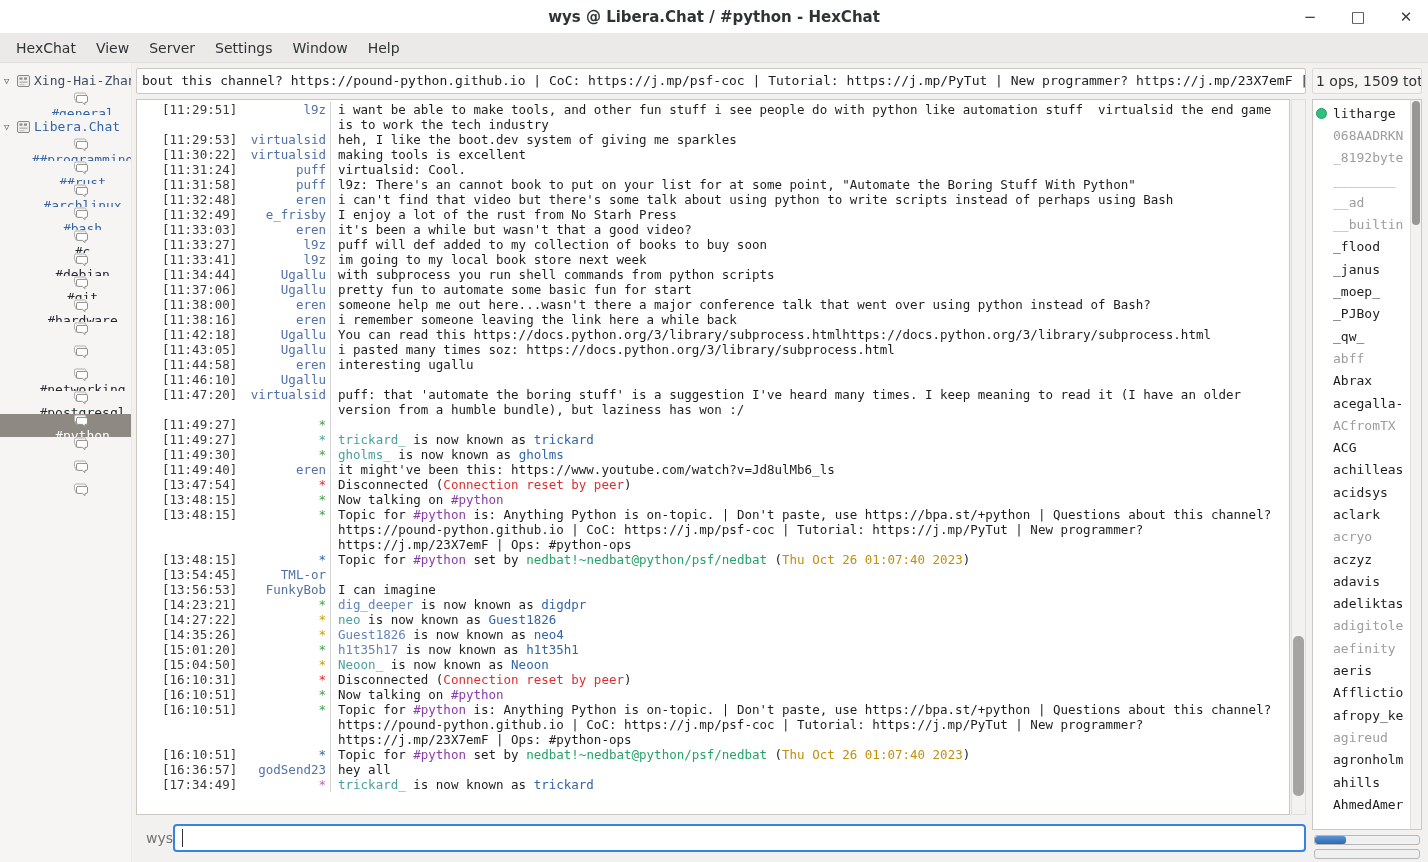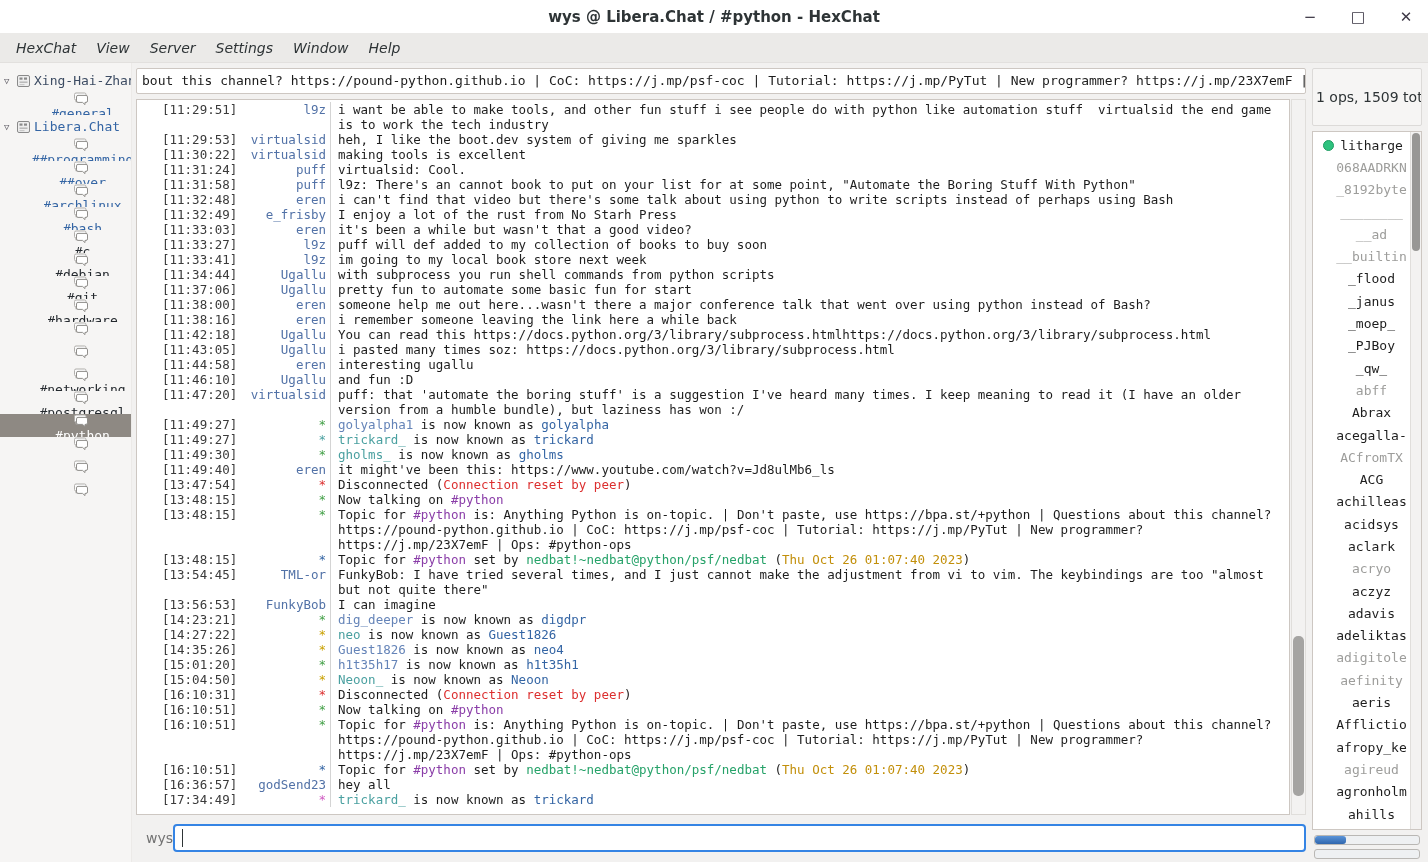--- a/index.html
+++ b/index.html
@@ -7,21 +7,21 @@
   .window{width:1428px;height:862px;display:flex;flex-direction:column;}
 
   
   .titlebar{height:33px;background:#ffffff;position:relative;display:flex;align-items:center;justify-content:center;flex:none;}
   .title{font-weight:bold;font-size:15px;color:#2e3436;}
   .win-controls{position:absolute;right:12px;top:0;height:100%;display:flex;align-items:center;gap:28px;font-size:15px;color:#3d3846;}
   .win-controls span{width:20px;text-align:center;line-height:20px;}
 
   
   .menubar{height:29px;background:#ebeae8;display:flex;align-items:center;padding-left:6px;font-size:14px;color:#2e3436;flex:none;border-bottom:1px solid #e2e0de;}
-  .menu-item{padding:0 10px;font-style:italic;}
+  .menu-item{padding:0 10px;}
 
   .content{display:flex;height:800px;flex:none;}
 
   
   .sidebar{width:131px;background:#f6f5f4;flex:none;overflow:hidden;border-right:1px solid #eceae8;}
   #tree{padding-top:6px;}
   .tree-row{height:23px;display:flex;align-items:center;font-family:"DejaVu Sans Mono","Liberation Mono",monospace;font-size:13px;white-space:nowrap;overflow:hidden;}
   .tree-row.lvl0{padding-left:4px;}
   .tree-row.lvl1{padding-left:34px;flex-direction:column;}
   .expander{width:13px;font-size:9px;color:#5e5c64;flex:none;}
@@ -61,24 +61,24 @@
   .c-pink{color:#cf5bc2;}
 
   .inputrow{height:38px;flex:none;display:flex;align-items:center;padding:4px 0 6px 2px;}
   .nicklabel{font-size:14px;color:#737373;padding:0 0 0 8px;}
   .inputwrap{flex:1;position:relative;height:28px;}
   .msg-input{width:100%;height:100%;box-sizing:border-box;border:2px solid #3584e4;border-radius:4px;background:#fff;outline:none;font-family:"DejaVu Sans Mono","Liberation Mono",monospace;font-size:13px;padding:0 6px;}
   .caret{position:absolute;left:9px;top:5px;width:1px;height:18px;background:#2e3436;}
 
   
   .right{width:110px;flex:none;display:flex;flex-direction:column;padding:5px 6px 0 3px;}
-  .ops-header{height:24px;flex:none;line-height:24px;background:#f6f5f4;border:1px solid #dcdad8;border-radius:2px;font-size:14px;color:#2e3436;padding:16px 3px;white-space:nowrap;overflow:hidden;margin-bottom:5px;}
+  .ops-header{height:24px;flex:none;line-height:24px;background:#f6f5f4;border:1px solid #dcdad8;border-radius:2px;font-size:14px;color:#2e3436;padding:0 3px;white-space:nowrap;overflow:hidden;margin-bottom:5px;}
   .userlist-box{flex:1;background:#fff;border:1px solid #cdc7c2;display:flex;min-height:0;overflow:hidden;}
   #userlist{flex:1;padding-top:2px;overflow:hidden;min-width:0;}
-  .user-row{display:flex;align-items:center;font-family:"DejaVu Sans Mono","Liberation Mono",monospace;font-size:13px;color:#1d1d1d;height:22.3px;padding-left:3px;white-space:nowrap;overflow:hidden;justify-content:center;}
+  .user-row{display:flex;align-items:center;font-family:"DejaVu Sans Mono","Liberation Mono",monospace;font-size:13px;color:#1d1d1d;height:22.3px;padding-left:3px;white-space:nowrap;overflow:hidden;}
   .user-row.away .uname{color:#9d9d9b;}
   .dot{width:11px;height:11px;border-radius:50%;margin-right:6px;flex:none;background:transparent;}
   .dot.op{background:#2ec27e;border:1px solid #1f9c63;box-sizing:border-box;}
   .uscroll{width:10px;background:#f3f2f1;border-left:1px solid #e0dedb;position:relative;flex:none;}
   .uthumb{position:absolute;left:1px;right:1px;top:1px;height:17%;background:#989795;border-radius:4px;}
   .meters{padding:5px 2px 0 2px;flex:none;}
   .meter{height:8px;background:#eef0f2;border:1px solid #b9b7b4;border-radius:3px;margin-bottom:4px;overflow:hidden;}
   .meter-fill{height:100%;background:linear-gradient(#5b94d8,#2f66ad);border-radius:3px;width:0;}
 </style>
 </head>
@@ -152,21 +152,21 @@
             </span>
             <span class="tree-label">##programming</span>
           </div>
           <div class="tree-row lvl1 tc-blue">
             <span class="tree-icon">
               <svg width="16" height="14" viewBox="0 0 16 14">
                 <path d="M3 1 h8.5 a1.5 1.5 0 0 1 1.5 1.5 v4 a1.5 1.5 0 0 1 -1.5 1.5 h-6 l-2.5 2.2 v-2.2 a1.5 1.5 0 0 1 -1.5 -1.5 v-4 a1.5 1.5 0 0 1 1.5 -1.5 z" fill="#fcfcfc" stroke="#b0aeab"></path>
                 <path d="M5 3.4 h8 a1.5 1.5 0 0 1 1.5 1.5 v4 a1.5 1.5 0 0 1 -1.5 1.5 h-1 v2.2 l-2.5 -2.2 h-4.5 a1.5 1.5 0 0 1 -1.5 -1.5 v-4 a1.5 1.5 0 0 1 1.5 -1.5 z" fill="#ffffff" stroke="#8f8d8a"></path>
               </svg>
             </span>
-            <span class="tree-label">##over</span>
+            <span class="tree-label">##rust</span>
           </div>
           <div class="tree-row lvl1 tc-blue">
             <span class="tree-icon">
               <svg width="16" height="14" viewBox="0 0 16 14">
                 <path d="M3 1 h8.5 a1.5 1.5 0 0 1 1.5 1.5 v4 a1.5 1.5 0 0 1 -1.5 1.5 h-6 l-2.5 2.2 v-2.2 a1.5 1.5 0 0 1 -1.5 -1.5 v-4 a1.5 1.5 0 0 1 1.5 -1.5 z" fill="#fcfcfc" stroke="#b0aeab"></path>
                 <path d="M5 3.4 h8 a1.5 1.5 0 0 1 1.5 1.5 v4 a1.5 1.5 0 0 1 -1.5 1.5 h-1 v2.2 l-2.5 -2.2 h-4.5 a1.5 1.5 0 0 1 -1.5 -1.5 v-4 a1.5 1.5 0 0 1 1.5 -1.5 z" fill="#ffffff" stroke="#8f8d8a"></path>
               </svg>
             </span>
             <span class="tree-label">#archlinux</span>
           </div>
@@ -413,35 +413,33 @@
                 <span class="time">[11:44:58]</span>
                 <span class="nick c-nick">eren</span>
               </span>
               <span class="msg"><span class="c-text">interesting ugallu</span></span>
             </div>
             <div class="line">
               <span class="meta">
                 <span class="time">[11:46:10]</span>
                 <span class="nick c-nick">Ugallu</span>
               </span>
-              <span class="msg"><span class="c-text">and fun :D</span></span>
             </div>
             <div class="line">
               <span class="meta">
                 <span class="time">[11:47:20]</span>
                 <span class="nick c-nick">virtualsid</span>
               </span>
               <span class="msg"><span class="c-text">puff: that 'automate the boring stuff' is a suggestion I've heard many times. I keep meaning to read it (I have an older version from a humble bundle), but laziness has won :/</span></span>
             </div>
             <div class="line">
               <span class="meta">
                 <span class="time">[11:49:27]</span>
                 <span class="nick c-green">*</span>
               </span>
-              <span class="msg"><span class="c-steel">golyalpha1</span><span class="c-text"> is now known as </span><span class="c-blue">golyalpha</span></span>
             </div>
             <div class="line">
               <span class="meta">
                 <span class="time">[11:49:27]</span>
                 <span class="nick c-teal">*</span>
               </span>
               <span class="msg"><span class="c-teal">trickard_</span><span class="c-text"> is now known as </span><span class="c-blue">trickard</span></span>
             </div>
             <div class="line">
               <span class="meta">
@@ -483,21 +481,20 @@
                 <span class="time">[13:48:15]</span>
                 <span class="nick c-blue">*</span>
               </span>
               <span class="msg"><span class="c-text">Topic for </span><span class="c-chan">#python</span><span class="c-text"> set by </span><span class="c-host">nedbat!~nedbat@python/psf/nedbat</span><span class="c-text"> (</span><span class="c-date">Thu Oct 26 01:07:40 2023</span><span class="c-text">)</span></span>
             </div>
             <div class="line">
               <span class="meta">
                 <span class="time">[13:54:45]</span>
                 <span class="nick c-nick">TML-or</span>
               </span>
-              <span class="msg"><span class="c-text">FunkyBob: I have tried several times, and I just cannot make the adjustment from vi to vim. The keybindings are too "almost but not quite there"</span></span>
             </div>
             <div class="line">
               <span class="meta">
                 <span class="time">[13:56:53]</span>
                 <span class="nick c-nick">FunkyBob</span>
               </span>
               <span class="msg"><span class="c-text">I can imagine</span></span>
             </div>
             <div class="line">
               <span class="meta">

